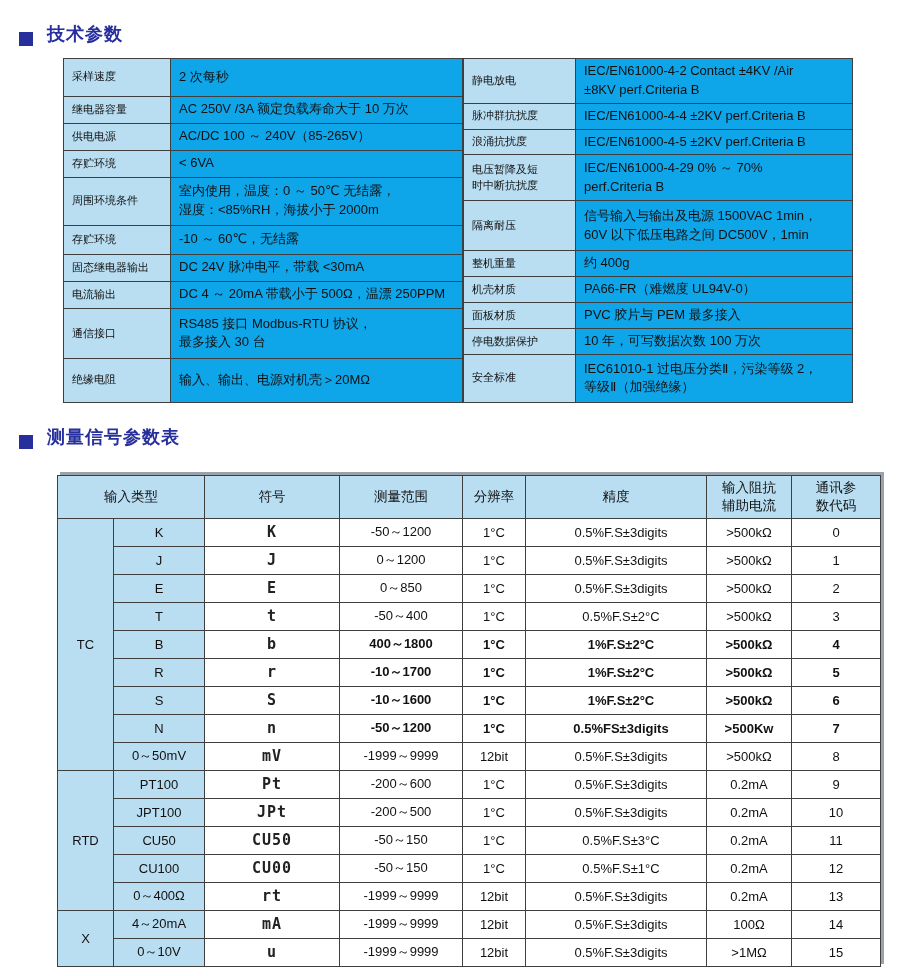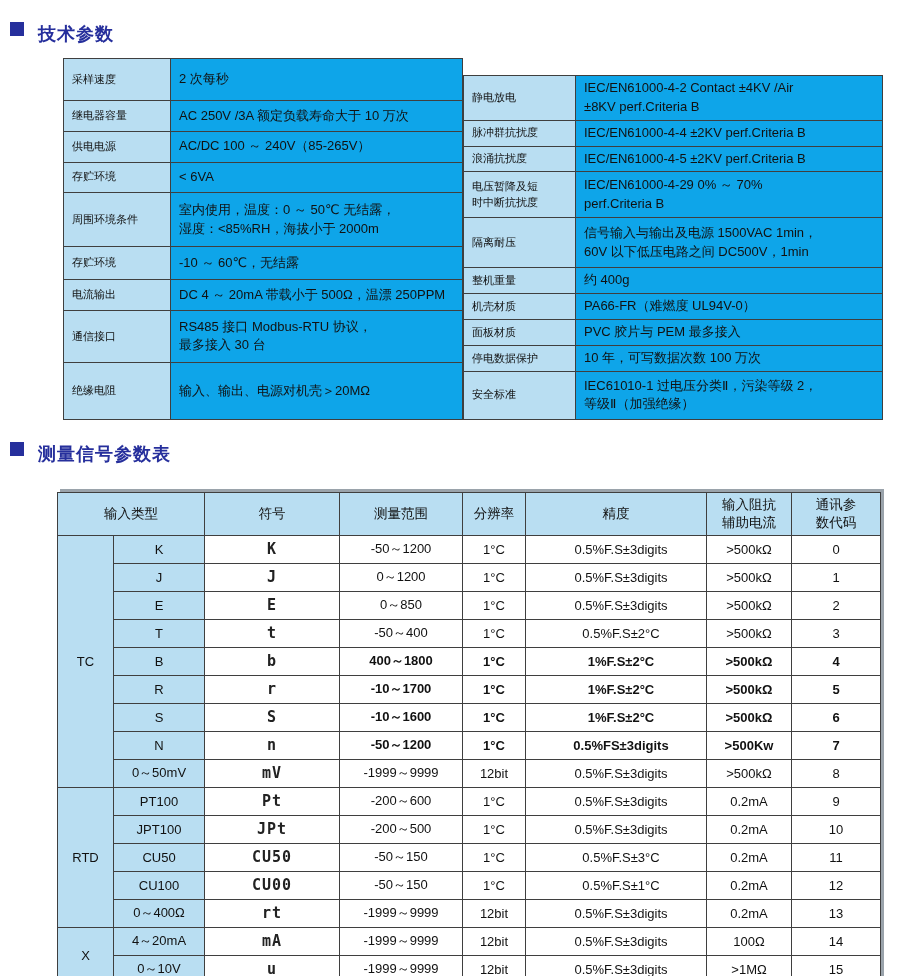--- a/index.html
+++ b/index.html
@@ -7,22 +7,22 @@
     --blue:#b9def2;
     --bd:#3f3f3f;
   }
   html,body{margin:0;padding:0;background:#fff;}
   body{
     width:900px;height:976px;overflow:hidden;
     font-family:"Liberation Sans","DejaVu Sans",sans-serif;
     color:#111;
   }
   .section-title{
-    display:flex;align-items:flex-start;
-    margin:22px 0 0 10px;
+    display:flex;align-items:flex-end;
+    margin:22px 0 0 19px;
   }
   .sq{
     width:14px;height:14px;background:var(--accent);
     display:inline-block;margin-right:14px;flex:0 0 auto;
   }
   .section-title .t{
     font-size:18px;font-weight:bold;color:var(--accent);
     letter-spacing:1px;
   }
   
@@ -30,21 +30,21 @@
     display:flex;margin:12px 0 0 63px;width:820px;
   }
   table{border-collapse:collapse;}
   .tech-wrap table{table-layout:fixed;}
   .tech-wrap td{
     border:1px solid var(--bd);
     font-size:13px;line-height:1.45;
     padding:3px 8px;vertical-align:middle;
   }
   .tech-left{width:400px;border:1.5px solid var(--bd);}
-  .tech-right{width:420px;border:1.5px solid var(--bd);border-left:none;margin-top:17px;}
+  .tech-right{width:390px;border:1.5px solid var(--bd);border-left:none;}
   td.lbl{background:var(--blue);font-size:11px;}
   td.val{background:#0ea5e9;}
   .pre{white-space:pre-line;}
   .tech-left tr:nth-child(1){height:36px}
   .tech-left tr:nth-child(2){height:26px}
   .tech-left tr:nth-child(3){height:26px}
   .tech-left tr:nth-child(4){height:22px}
   .tech-left tr:nth-child(5){height:46px}
   .tech-left tr:nth-child(6){height:28px}
   .tech-left tr:nth-child(7){height:24px}
@@ -119,20 +119,24 @@
         <tr>
           <td class="lbl pre">周围环境条件</td>
           <td class="val pre">室内使用，温度：0 ～ 50℃ 无结露，
 湿度：&lt;85%RH，海拔小于 2000m</td>
         </tr>
         <tr>
           <td class="lbl pre">存贮环境</td>
           <td class="val pre">-10 ～ 60℃，无结露</td>
         </tr>
         <tr>
+          <td class="lbl pre">固态继电器输出</td>
+          <td class="val pre">DC 24V 脉冲电平，带载 &lt;30mA</td>
+        </tr>
+        <tr>
           <td class="lbl pre">电流输出</td>
           <td class="val pre">DC 4 ～ 20mA 带载小于 500Ω，温漂 250PPM</td>
         </tr>
         <tr>
           <td class="lbl pre">通信接口</td>
           <td class="val pre">RS485 接口  Modbus-RTU 协议，
 最多接入 30 台</td>
         </tr>
         <tr>
           <td class="lbl pre">绝缘电阻</td>

